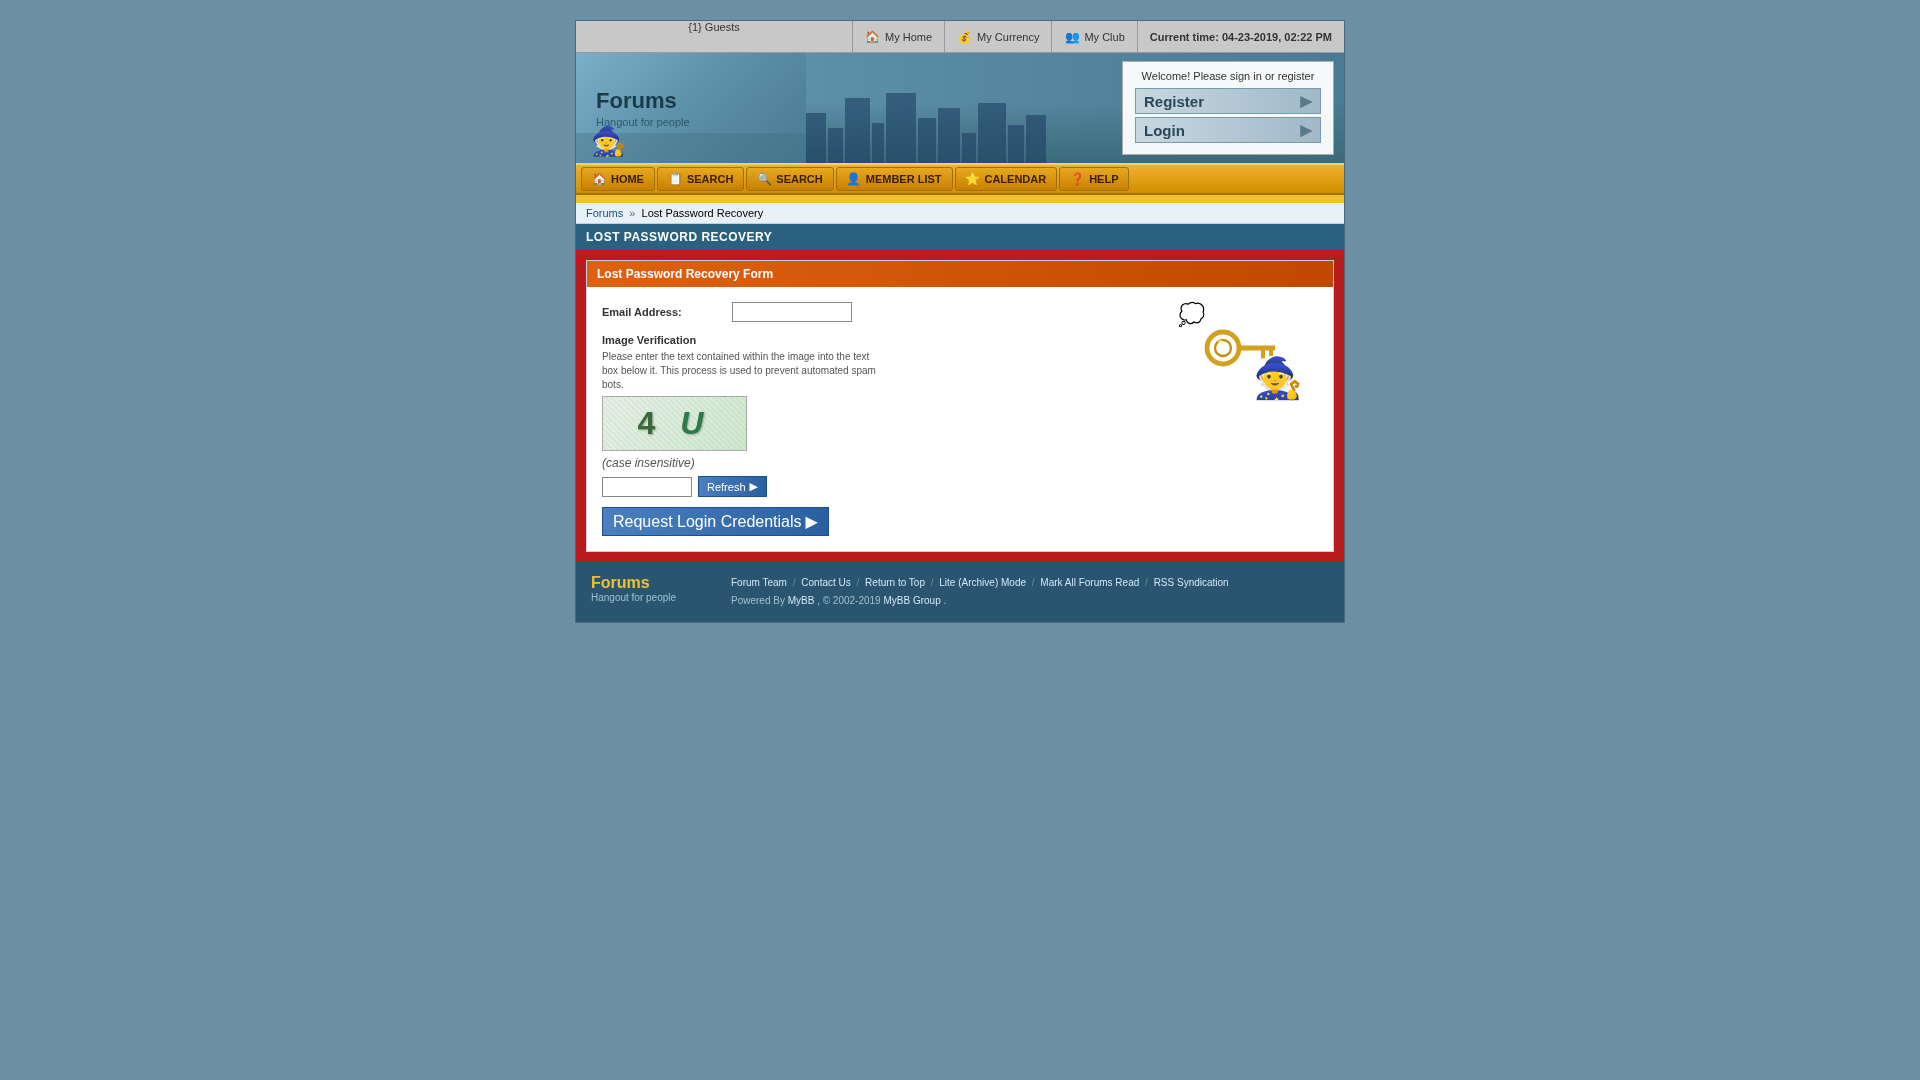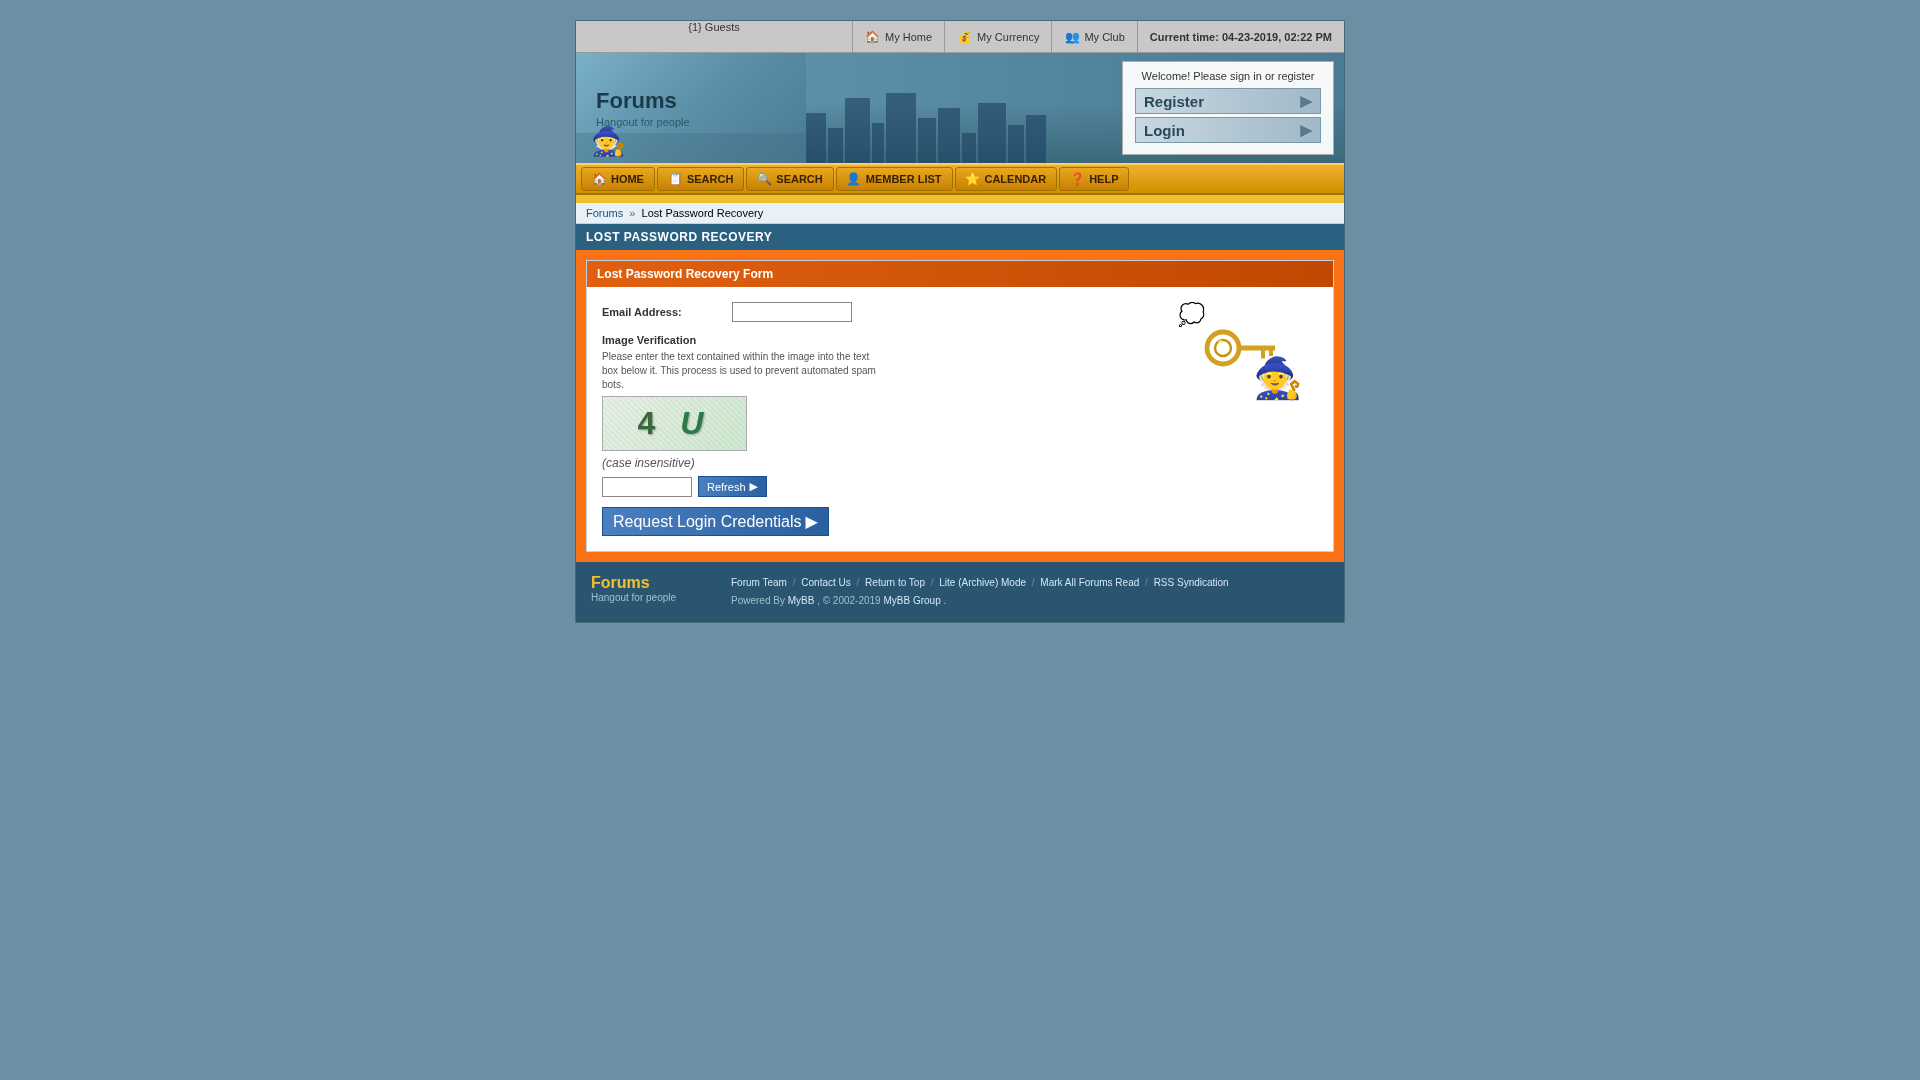--- a/index.html
+++ b/index.html
@@ -236,21 +236,21 @@
     .page-title-bar {
       background: #2a6080;
       padding: 6px 10px;
       color: #fff;
       font-size: 12px;
       font-weight: bold;
       letter-spacing: 0.5px;
     }
     
     .content-area {
-      background: #f97316;
+      background: #b91c1c;
       padding: 10px;
     }
     
     .form-panel {
       background: #fff;
       border: 1px solid #c0d0e0;
     }
     .form-panel-header {
       background: linear-gradient(to right, #e06010, #c04800);
       padding: 6px 10px;

